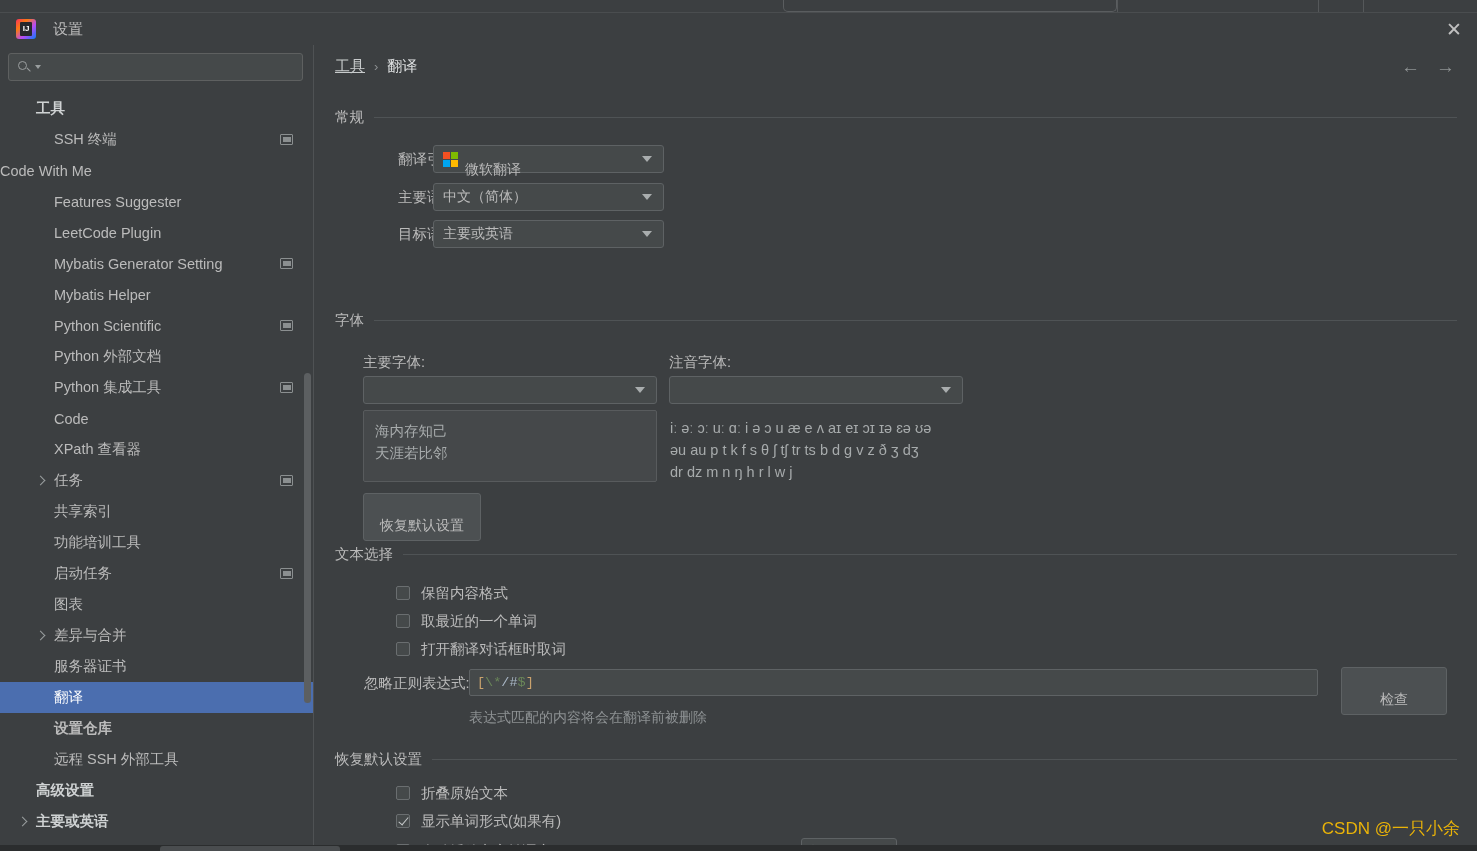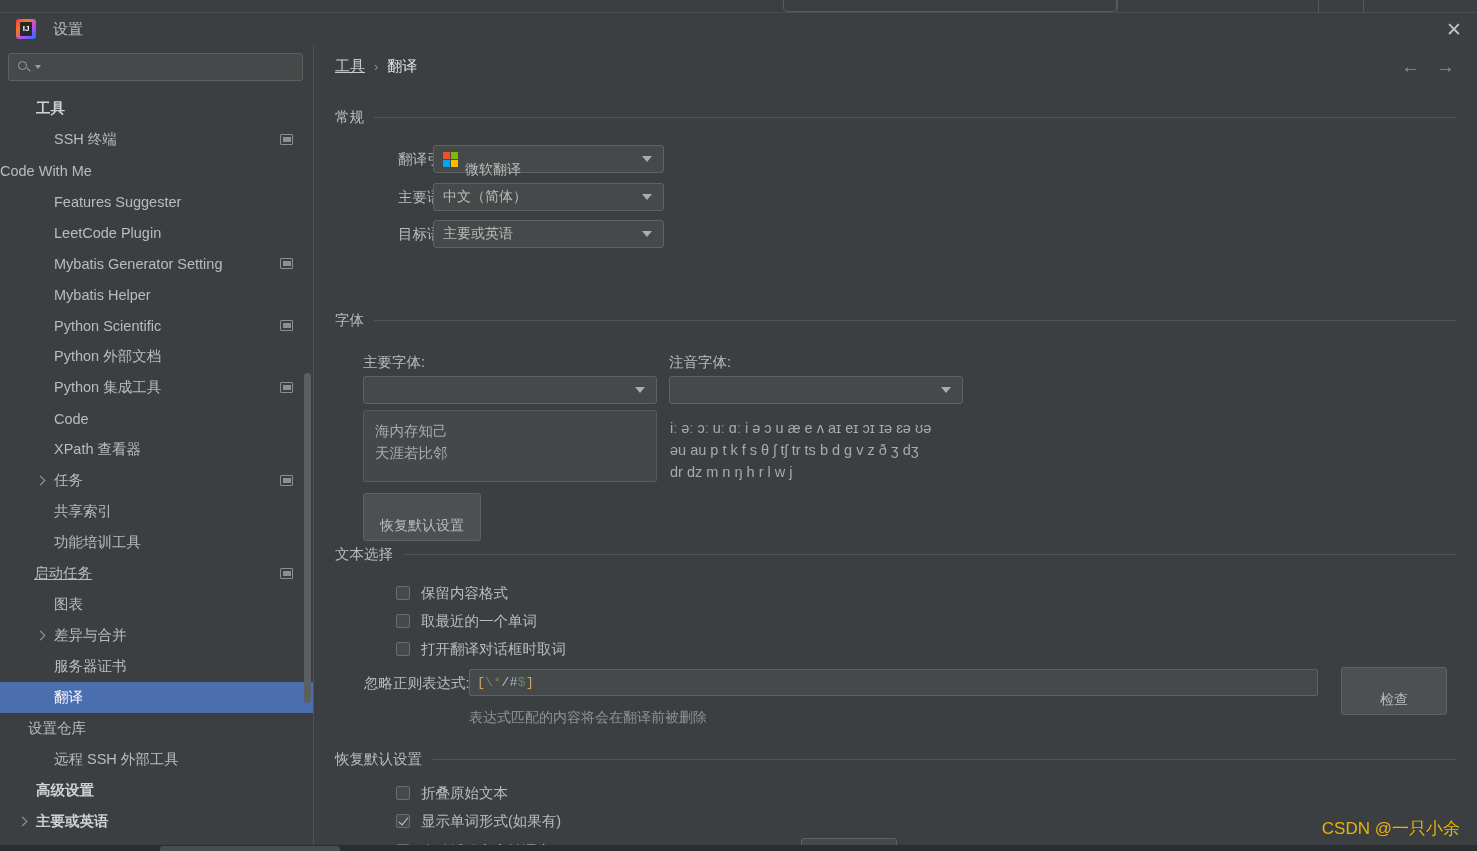--- a/index.html
+++ b/index.html
@@ -280,38 +280,38 @@
           <span class="tree-label" style="margin-left: 54px;">任务</span>
           <span class="plugin-badge"></span>
         </div>
         <div class="tree-row">
           <span class="tree-label" style="margin-left: 54px;">共享索引</span>
         </div>
         <div class="tree-row">
           <span class="tree-label" style="margin-left: 54px;">功能培训工具</span>
         </div>
         <div class="tree-row">
-          <span class="tree-label" style="margin-left: 34px; text-decoration: underline;">启动任务</span>
+          <span class="tree-label" style="margin-left: 54px;">启动任务</span>
           <span class="plugin-badge"></span>
         </div>
         <div class="tree-row">
           <span class="tree-label" style="margin-left: 54px;">图表</span>
         </div>
         <div class="tree-row">
           <span class="chev" style="left: 36px;"></span>
           <span class="tree-label" style="margin-left: 54px;">差异与合并</span>
         </div>
         <div class="tree-row">
           <span class="tree-label" style="margin-left: 54px;">服务器证书</span>
         </div>
         <div class="tree-row selected">
           <span class="tree-label" style="margin-left: 54px;">翻译</span>
         </div>
         <div class="tree-row">
-          <span class="tree-label" style="margin-left: 28px;">设置仓库</span>
+          <span class="tree-label" style="margin-left: 54px; font-weight: bold;">设置仓库</span>
         </div>
         <div class="tree-row">
           <span class="tree-label" style="margin-left: 54px;">远程 SSH 外部工具</span>
         </div>
         <div class="tree-row group">
           <span class="tree-label" style="margin-left: 36px;">高级设置</span>
         </div>
         <div class="tree-row group">
           <span class="chev" style="left: 18px;"></span>
           <span class="tree-label" style="margin-left: 36px;">主要或英语</span>

